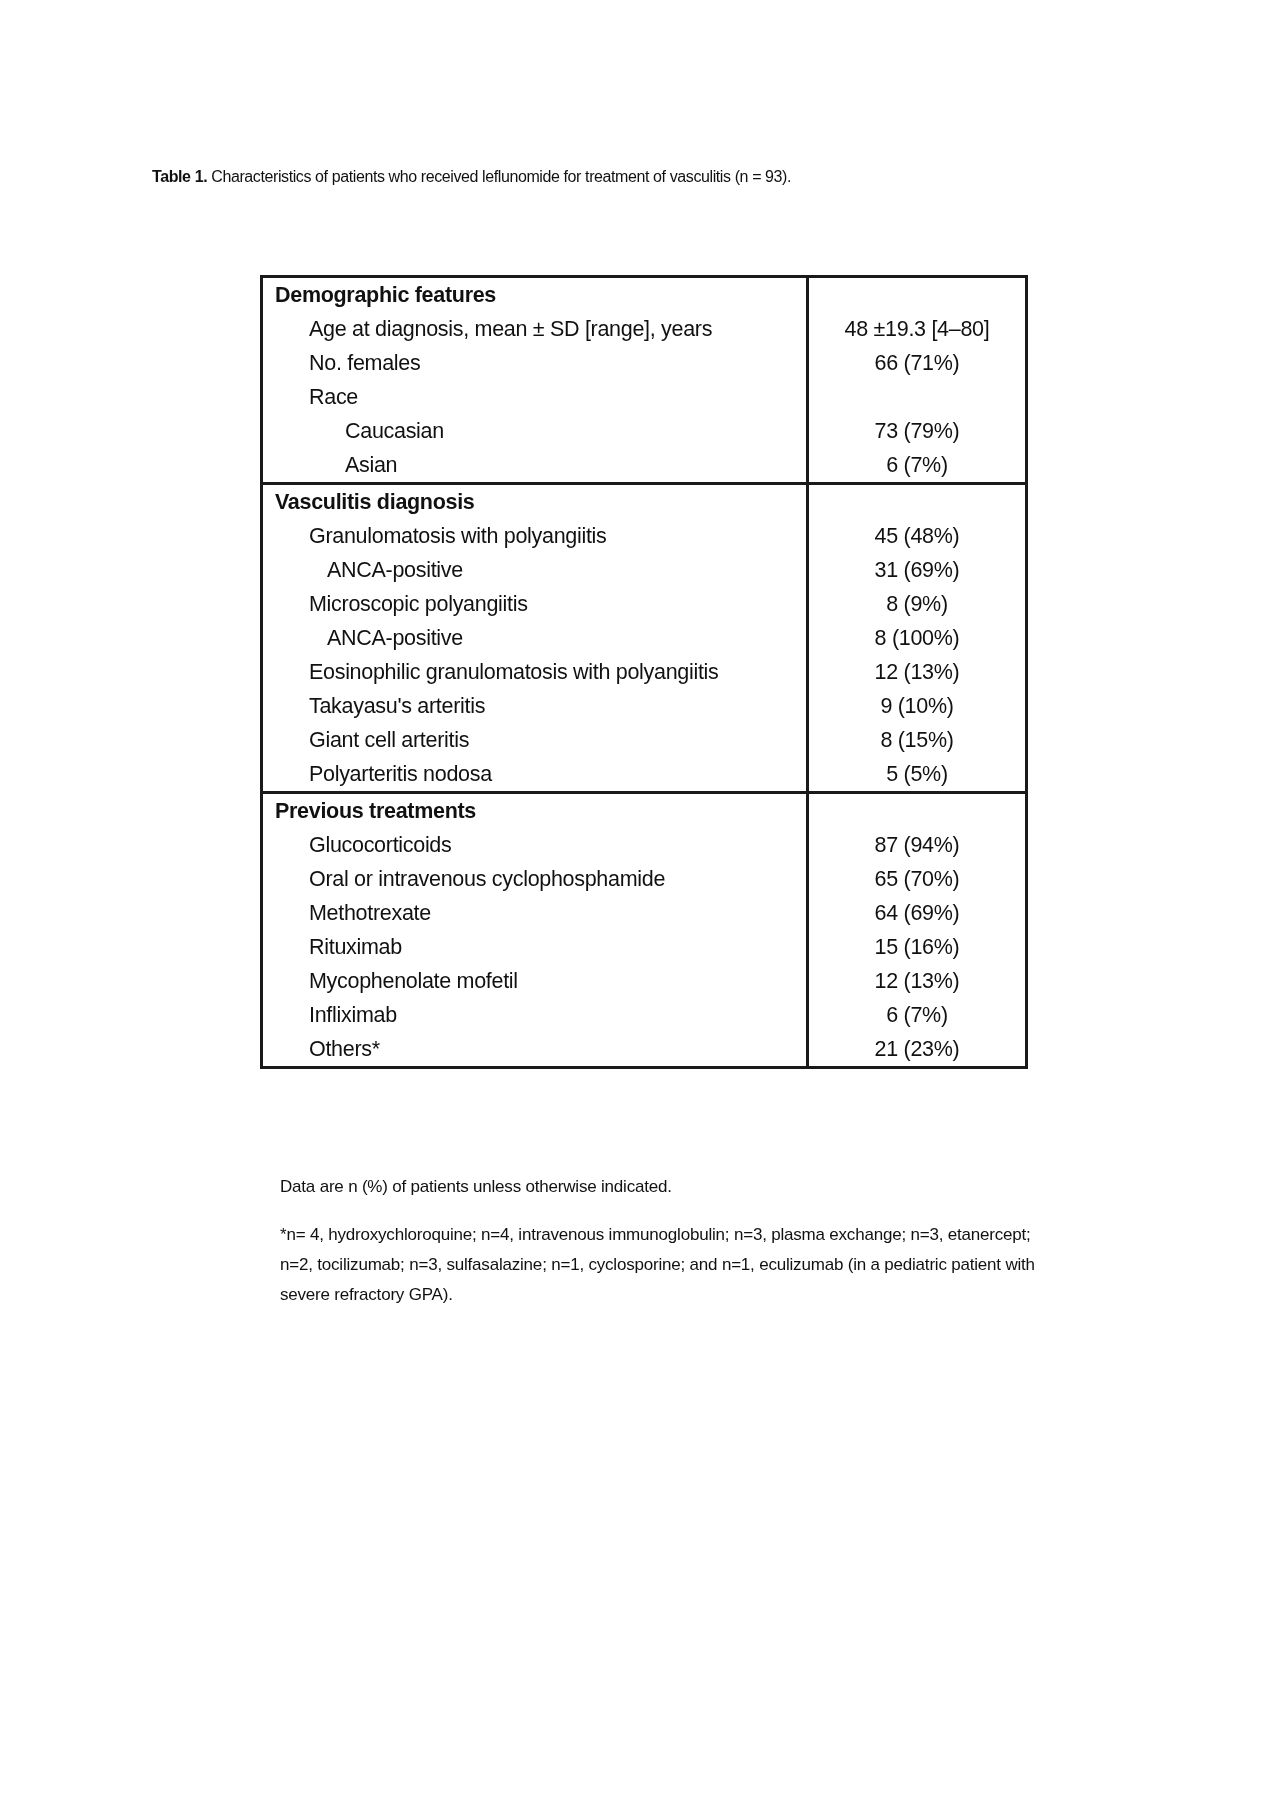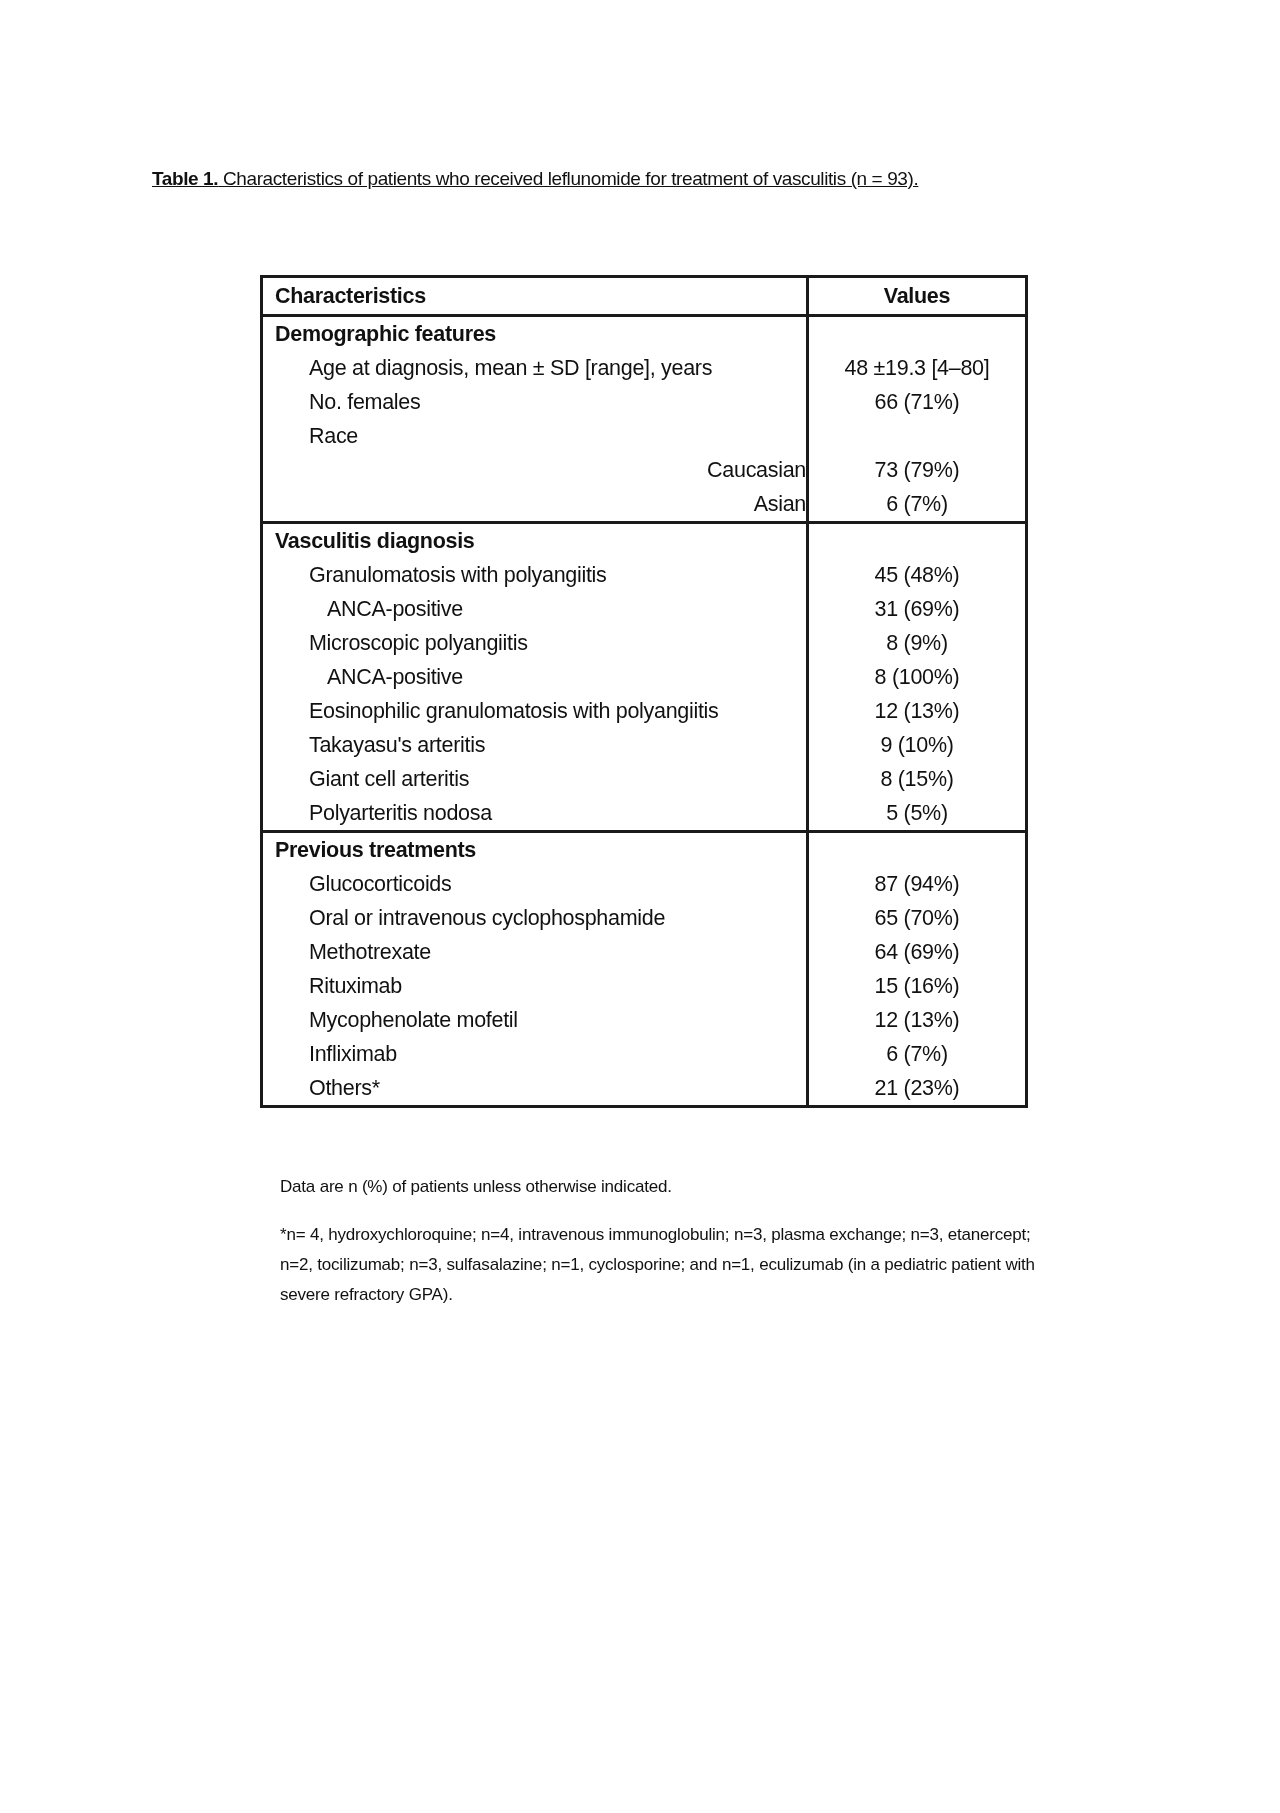--- a/index.html
+++ b/index.html
@@ -1,44 +1,40 @@
 <!DOCTYPE html>
 <html><head>
 <meta charset="utf-8">
 <style>
   html, body { margin: 0; padding: 0; background: #ffffff; }
   body { width: 1280px; height: 1813px; position: relative; font-family: "Liberation Sans", "DejaVu Sans", sans-serif; color: #111; }
-  .caption { position: absolute; left: 152px; top: 168px; font-size: 19px; letter-spacing: -0.4px; white-space: nowrap; text-decoration: underline; }
+  .caption { position: absolute; left: 152px; top: 168px; font-size: 16px; letter-spacing: -0.4px; white-space: nowrap; }
   .caption b { font-weight: bold; }
   table.main { position: absolute; left: 260px; top: 275px; width: 768px; border-collapse: collapse; font-size: 21.5px; letter-spacing: -0.3px; }
   table.main td { padding: 0; line-height: 34px; height: 34px; }
   table.main td.val { text-align: center; width: 216px; border-left: 3px solid #1a1a1a; border-right: 3px solid #1a1a1a; }
   table.main td.lab { border-left: 3px solid #1a1a1a; padding-left: 12px; }
   tr.hdr td { font-weight: bold; border-top: 3px solid #1a1a1a; border-bottom: 3px solid #1a1a1a; height: 36px; line-height: 36px; }
   tr.sec td { border-top: 3px solid #1a1a1a; }
   tr.sec td.lab { font-weight: bold; }
   tr.last td { border-bottom: 3px solid #1a1a1a; }
   .ind1 { padding-left: 46px !important; }
-  .ind2 { padding-left: 82px !important; text-align: right; }
+  .ind2 { padding-left: 82px !important; }
   .ind1b { padding-left: 64px !important; }
   .notes { position: absolute; left: 280px; top: 1172px; font-size: 17px; letter-spacing: -0.2px; line-height: 30px; width: 760px; }
   .notes p { margin: 0; }
   .notes .gap { height: 18px; }
 </style>
 </head>
 <body>
 
 <div class="caption"><b>Table 1.</b><span> Characteristics of patients who received leflunomide for treatment of vasculitis (n = 93).</span></div>
 
 <table class="main">
   <tbody id="tbody">
-    <tr class="hdr">
-      <td class="lab">Characteristics</td>
-      <td class="val">Values</td>
-    </tr>
   <tr class="sec">
         <td class="lab">Demographic features</td>
         <td class="val"></td>
       </tr>
       <tr>
         <td class="lab ind1">Age at diagnosis, mean ± SD [range], years</td>
         <td class="val">48 ±19.3 [4–80]</td>
       </tr>
       <tr>
         <td class="lab ind1">No. females</td>

